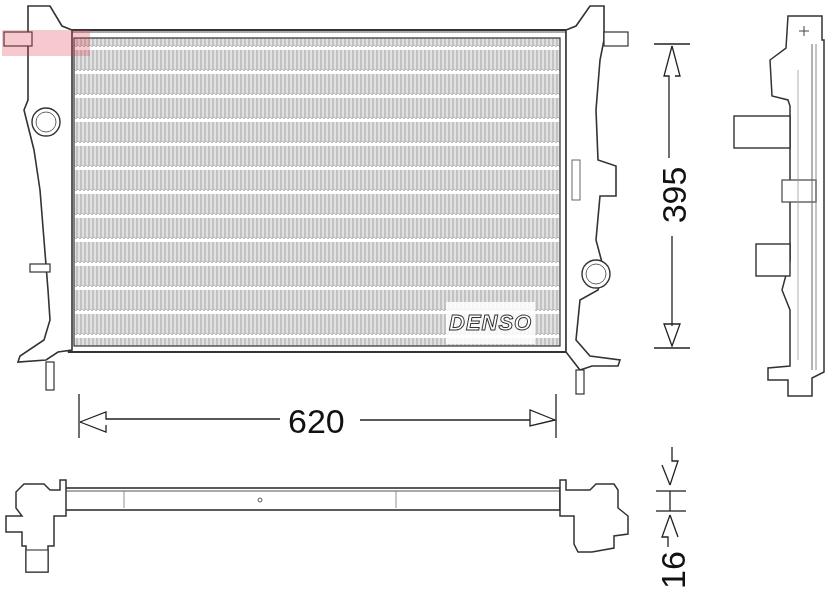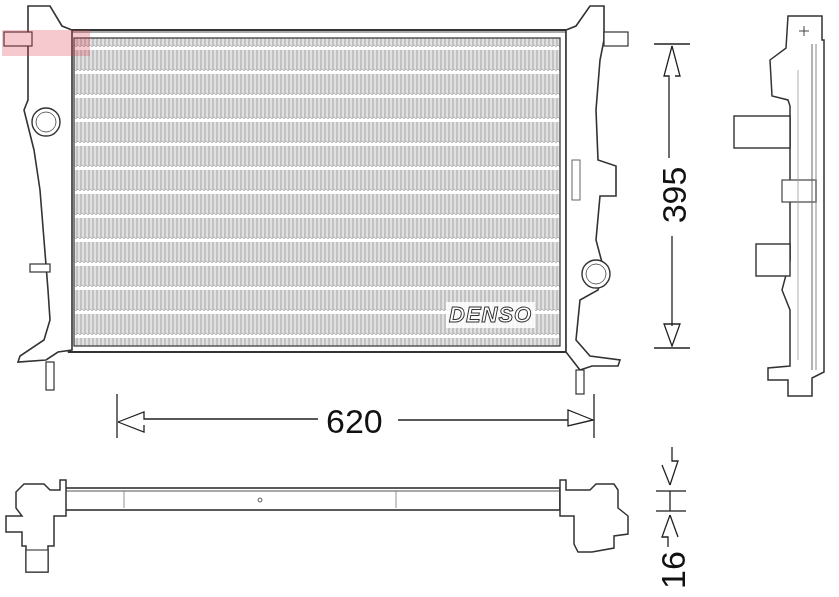--- a/index.html
+++ b/index.html
@@ -2,21 +2,21 @@
 <html><head>
 <meta charset="utf-8">
 <style>
   html,body{margin:0;padding:0;background:#ffffff;}
   body{width:839px;height:597px;position:relative;overflow:hidden;font-family:"Liberation Sans",sans-serif;}
   .abs{position:absolute;}
   svg{position:absolute;left:0;top:0;}
   .dim-text{position:absolute;font-family:"Liberation Sans",sans-serif;color:#111;font-size:34px;line-height:1;background:#fff;padding:0 4px;}
   .dim-text.vert{transform:rotate(-90deg);transform-origin:center center;}
   .watermark{position:absolute;left:2px;top:30px;width:88px;height:26px;background:rgba(220,60,80,0.28);}
-  .brand{position:absolute;font-family:"Liberation Sans",sans-serif;font-style:italic;font-weight:bold;font-size:22px;letter-spacing:1px;color:#fff;-webkit-text-stroke:1px #333;background:rgba(255,255,255,0.85);padding:0 3px;text-align:right;}
+  .brand{position:absolute;font-family:"Liberation Sans",sans-serif;font-style:italic;font-weight:bold;font-size:22px;letter-spacing:1px;color:#fff;-webkit-text-stroke:1px #333;background:rgba(255,255,255,0.85);padding:8px 3px;text-align:right;}
 </style>
 </head>
 <body>
 
 <div class="abs" style="left:0;top:0;width:640px;height:400px;">
 <svg width="640" height="400" viewBox="0 0 640 400">
   <defs>
     <pattern id="fins" x="0" y="0" width="4" height="24" patternUnits="userSpaceOnUse">
       <rect width="4" height="24" fill="#fff"></rect>
       <line x1="1" y1="2" x2="1" y2="22" stroke="#9a9a9a" stroke-width="1.2"></line>
@@ -71,21 +71,21 @@
   <line x1="396" y1="31" x2="396" y2="48" stroke="#777" stroke-width="0.8"></line>
   <circle cx="260" cy="40" r="2" fill="none" stroke="#555"></circle>
 
   <path d="M24 24 L44 24 L50 30 L60 30 L60 20 L66 20 L66 56 L54 56 L54 86 L48 86 L48 112 L26 112 L26 86 L22 86 L22 72 L6 72 L6 56 L22 56 L16 48 L16 32 Z" fill="#fff" stroke="#333" stroke-width="1.5"></path>
   <rect x="26" y="90" width="22" height="22" fill="#fff" stroke="#444" stroke-width="1.2"></rect>
 
   <path d="M560 20 L566 20 L566 30 L590 30 L596 24 L614 24 L618 30 L618 48 L628 56 L628 74 L614 76 L614 88 L592 92 L578 92 L574 84 L574 56 L560 56 Z" fill="#fff" stroke="#333" stroke-width="1.5"></path>
 </svg>
 </div>
 
-<div class="abs" style="left:0;top:390px;width:640px;height:60px;margin-left:38px;">
+<div class="abs" style="left:0;top:390px;width:640px;height:60px;">
 <svg width="640" height="60" viewBox="0 0 640 60">
   <line x1="79" y1="4" x2="79" y2="48" stroke="#222" stroke-width="1.3"></line>
   <line x1="556" y1="4" x2="556" y2="48" stroke="#222" stroke-width="1.3"></line>
   <path d="M80 32 L106 22 L106 29 L280 29" fill="none" stroke="#222" stroke-width="1.3"></path>
   <path d="M80 32 L106 42 L106 35" fill="none" stroke="#222" stroke-width="1.3"></path>
   <line x1="360" y1="30" x2="530" y2="30" stroke="#222" stroke-width="1.3"></line>
   <path d="M555 30 L530 20 L530 36 Z" fill="none" stroke="#222" stroke-width="1.3"></path>
 </svg>
 <div class="dim-text" style="left:284px;top:14px;">620</div>
 </div>

